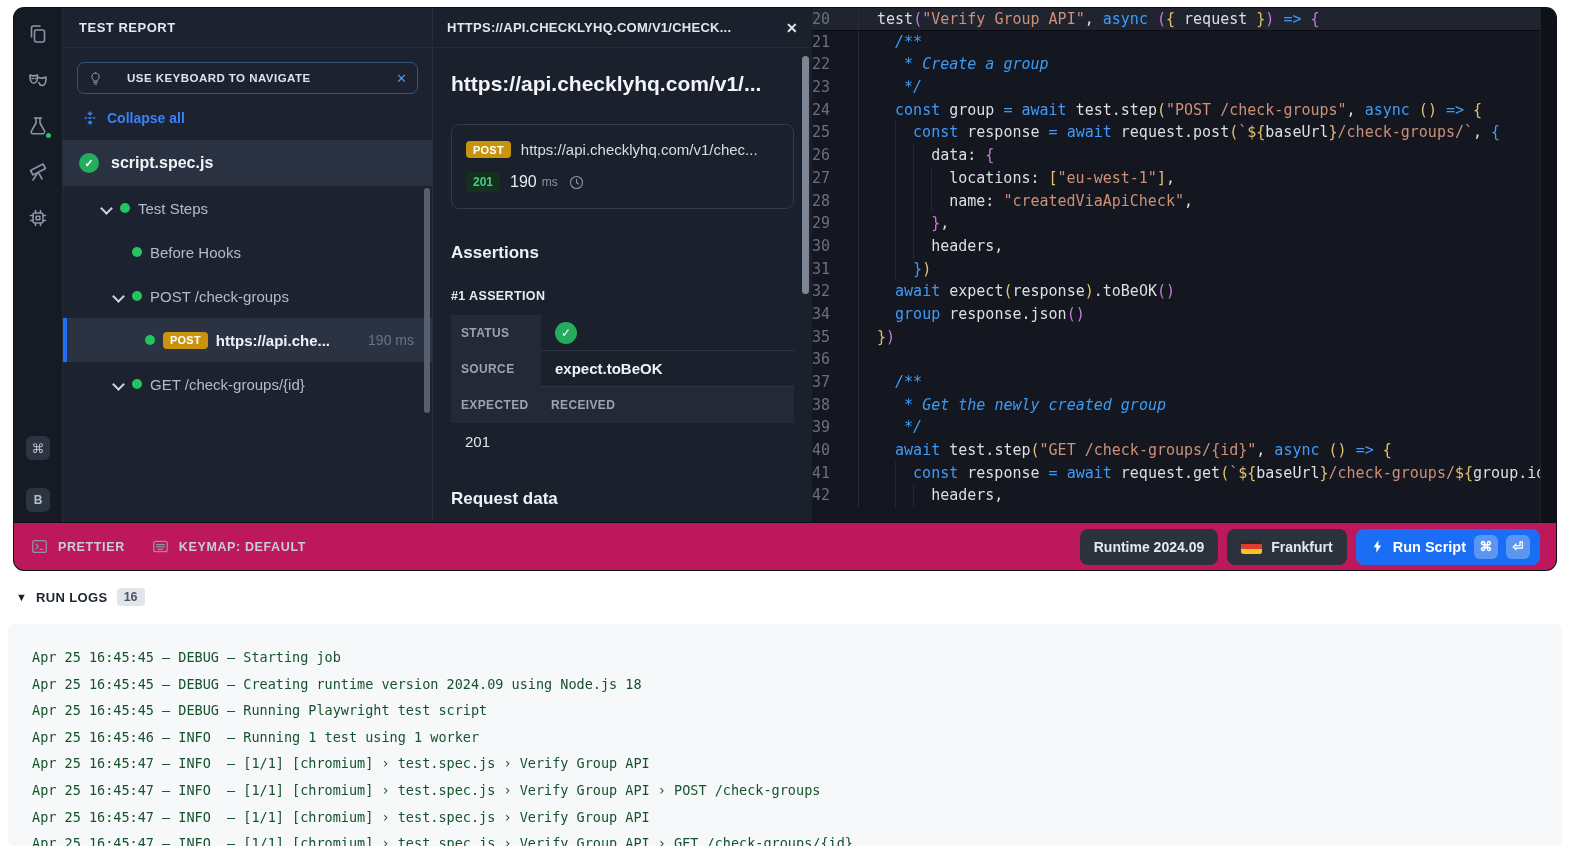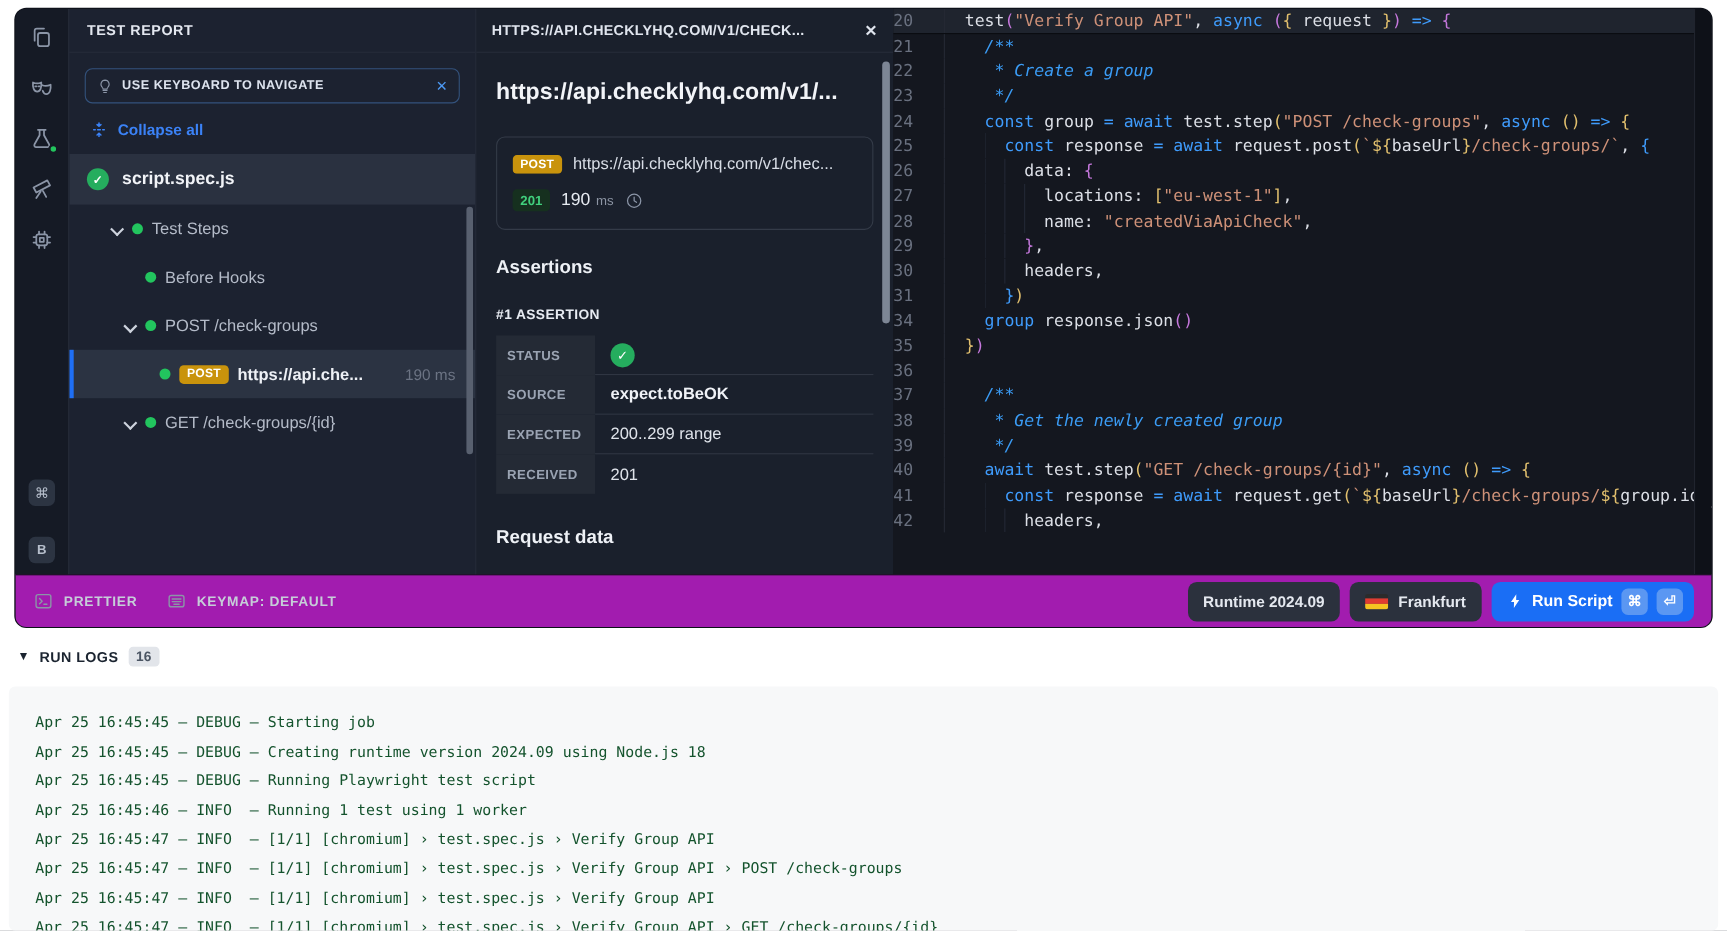--- a/index.html
+++ b/index.html
@@ -15,21 +15,21 @@
   .rail-ic { width:24px; height:24px; position:relative; cursor:pointer; }
   .rail-spacer { flex:1; }
   .key-badge { width:24px; height:24px; border-radius:6px; background:#2c3442; color:#b7bfcc; font-size:13px; display:flex; align-items:center; justify-content:center; margin-bottom:-14px; }
   .key-badge.b2 { margin-bottom:10px; margin-top:20px; font-size:12px; font-weight:700; }
   .green-dot-badge { position:absolute; right:-3px; bottom:-2px; width:9px; height:9px; border-radius:50%; background:#22c55e; border:2px solid #151a25; }
 
   
   .report { width:370px; background:#1c2230; border-left:1px solid #262c3a; display:flex; flex-direction:column; position:relative; }
   .report-header { height:40px; display:flex; align-items:center; padding:0 16px; color:#e3e7ef; font-size:13px; font-weight:700; letter-spacing:.04em; border-bottom:1px solid #262c3a; }
   .report-body { padding:14px 14px 0 14px; position:relative; flex:1; overflow:hidden; }
-  .searchbox { height:32px; border:1px solid #33527c; border-radius:7px; display:flex; align-items:center; padding:0 10px; gap:8px; color:#dde3ee; }
+  .searchbox { height:32px; border:1px solid #33527c; border-radius:7px; display:flex; align-items:center; padding:0 10px; gap:24px; color:#dde3ee; }
   .searchbox .ph { font-size:11.5px; font-weight:700; letter-spacing:.04em; flex:1; }
   .searchbox .x { color:#4d9af5; font-size:13px; cursor:pointer; }
   .collapse-row { display:flex; align-items:center; gap:10px; padding:16px 4px 12px 6px; color:#3b82f6; font-size:14px; font-weight:600; cursor:pointer; }
   .file-row { margin:2px -14px 0 -14px; height:46px; background:#2a3140; display:flex; align-items:center; gap:12px; padding:0 16px; color:#f1f3f7; font-size:16px; font-weight:700; cursor:pointer; }
   .check-circle { width:20px; height:20px; border-radius:50%; background:#25ad5e; color:#fff; font-size:11px; display:flex; align-items:center; justify-content:center; flex:none; }
   .tree { margin:0 -14px; }
   .tree-row { height:44px; display:flex; align-items:center; gap:8px; color:#b4bbc8; font-size:15px; position:relative; cursor:pointer; padding-right:18px; }
   .tree-row .time { margin-left:auto; color:#6b7383; font-size:14px; }
   .tree-row.sel { background:#2b3342; }
   .tree-row.sel::before { content:""; position:absolute; left:0; top:0; bottom:0; width:4px; background:#1f6ff5; }
@@ -48,21 +48,21 @@
   .tabbar { height:40px; display:flex; align-items:center; padding:0 14px; border-bottom:1px solid #262c3a; color:#e0e5ee; font-size:13px; font-weight:600; letter-spacing:.02em; }
   .tabbar .close { margin-left:auto; color:#e0e5ee; font-size:14px; cursor:pointer; }
   .detail-content { padding:24px 18px 0 18px; overflow:hidden; position:relative; flex:1; }
   .detail h1 { color:#f2f4f8; font-size:21px; font-weight:700; white-space:nowrap; }
   .req-card { margin-top:28px; border:1px solid #343b48; border-radius:8px; padding:16px 14px; }
   .req-line1 { display:flex; align-items:center; gap:10px; color:#d8dde6; font-size:15px; white-space:nowrap; overflow:hidden; }
   .req-line2 { display:flex; align-items:center; gap:10px; margin-top:14px; color:#e6eaf1; font-size:16px; }
   .status-badge { background:#16301f; color:#41d07d; font-size:12px; font-weight:700; border-radius:4px; padding:3px 7px; }
   .req-line2 .unit { color:#8d95a4; font-size:12px; margin-left:-5px; }
   .sec-h { color:#eef1f6; font-size:17px; font-weight:700; }
-  .assert-h { margin-top:24px; }
+  .assert-h { margin-top:34px; }
   .assert-sub { margin-top:26px; color:#e7ebf2; font-size:12.5px; font-weight:700; letter-spacing:.03em; }
   .assert-table { margin-top:12px; display:grid; grid-template-columns:90px 1fr; }
   .at-label { background:#242a35; color:#9aa3b2; font-size:12px; font-weight:700; letter-spacing:.03em; display:flex; align-items:center; padding:0 10px; height:36px; }
   .at-value { color:#dfe3ea; font-size:15px; display:flex; align-items:center; padding:0 14px; height:36px; border-bottom:1px solid #2f3542; }
   .at-value.bold { font-weight:700; color:#f0f2f7; }
   .at-value.nb { border-bottom:none; }
   .reqdata-h { margin-top:30px; }
 
   
   .editor { flex:1; background:#14171f; font-family:"DejaVu Sans Mono", monospace; font-size:15px; line-height:22.7px; overflow:hidden; position:relative; }
@@ -77,21 +77,21 @@
   .tk-k { color:#3f9bfb; }
   .tk-s { color:#ce9178; }
   .tk-c { color:#3b9cf5; font-style:italic; }
   .tk-y { color:#e2c06e; }
   .tk-m { color:#c678dd; }
   .tk-b { color:#3f9bfb; }
   .cursor { display:inline-block; width:10px; border-bottom:2px solid #ffffff; height:18px; vertical-align:bottom; }
   .ed-shadow { position:absolute; right:0; top:0; bottom:0; width:16px; background:#0e1118; border-left:1px solid #20242e; }
 
   
-  .statusbar { height:48px; background:#a21caf; border-top:1px solid #0c0e13; display:flex; align-items:center; padding:0 16px; gap:26px; }
+  .statusbar { height:48px; background:#be185d; border-top:1px solid #0c0e13; display:flex; align-items:center; padding:0 16px; gap:26px; }
   .sb-item { display:flex; align-items:center; gap:9px; color:#c6cdd8; font-size:12.5px; font-weight:700; letter-spacing:.05em; cursor:pointer; }
   .sb-right { margin-left:auto; display:flex; align-items:center; gap:9px; }
   .sb-btn { height:36px; background:#2b313d; border-radius:8px; display:flex; align-items:center; padding:0 14px; gap:9px; color:#e4e8ef; font-size:14px; font-weight:600; cursor:pointer; border:none; }
   .run-btn { height:36px; background:#1a6ef5; border-radius:8px; display:flex; align-items:center; gap:8px; padding:0 10px 0 14px; color:#fff; font-size:14.5px; font-weight:600; cursor:pointer; border:none; }
   .run-key { width:24px; height:24px; border-radius:6px; background:#5b97f2; color:#fff; font-size:13px; display:flex; align-items:center; justify-content:center; }
   .flag { width:21px; height:14px; border-radius:2.5px; overflow:hidden; display:flex; flex-direction:column; flex:none; }
   .flag div { flex:1; }
 
   
   .runlogs-header { position:absolute; left:16px; top:588px; display:flex; align-items:center; gap:9px; }
@@ -225,21 +225,20 @@
         <div class="sec-h assert-h">Assertions</div>
         <div class="assert-sub">#1 ASSERTION</div>
         <div class="assert-table">
             <div class="at-label">STATUS</div>
             <div class="at-value">
               <span class="check-circle" style="width:22px;height:22px;font-size:12px;">✓</span>
             </div>
             <div class="at-label">SOURCE</div>
             <div class="at-value bold">expect.toBeOK</div>
             <div class="at-label">EXPECTED</div>
-            <div class="at-value">200..299 range</div>
             <div class="at-label">RECEIVED</div>
             <div class="at-value nb">201</div>
           </div>
         <div class="sec-h reqdata-h">Request data</div>
       </div>
       <div class="scrollbar-v" style="right:3px; top:48px; width:7px; height:238px; background:#7d8695;"></div>
     </div>
 
     <div class="editor">
       <div id="code-lines">
@@ -248,20 +247,21 @@
           <div class="cl"><span class="lineno">22</span><span class="gut-border"></span><span class="codetxt"><span class="ig"> </span><span class="tk-c"> * Create a group</span></span></div>
           <div class="cl"><span class="lineno">23</span><span class="gut-border"></span><span class="codetxt"><span class="ig"> </span><span class="tk-c"> */</span></span></div>
           <div class="cl"><span class="lineno">24</span><span class="gut-border"></span><span class="codetxt"><span class="ig"> </span><span class="tk-k">const</span><span class="tk-w"> group </span><span class="tk-k">=</span><span class="tk-w"> </span><span class="tk-k">await</span><span class="tk-w"> test.step</span><span class="tk-y">(</span><span class="tk-s">"POST /check-groups"</span><span class="tk-w">, </span><span class="tk-k">async</span><span class="tk-w"> </span><span class="tk-y">()</span><span class="tk-k"> =&gt;</span><span class="tk-y"> {</span></span></div>
           <div class="cl"><span class="lineno">25</span><span class="gut-border"></span><span class="codetxt"><span class="ig"> </span><span class="ig g"> </span><span class="tk-k">const</span><span class="tk-w"> response </span><span class="tk-k">=</span><span class="tk-w"> </span><span class="tk-k">await</span><span class="tk-w"> request.post</span><span class="tk-y">(</span><span class="tk-s">`</span><span class="tk-y">${</span><span class="tk-w">baseUrl</span><span class="tk-y">}</span><span class="tk-s">/check-groups/`</span><span class="tk-w">, </span><span class="tk-b">{</span></span></div>
           <div class="cl"><span class="lineno">26</span><span class="gut-border"></span><span class="codetxt"><span class="ig"> </span><span class="ig g"> </span><span class="ig g"> </span><span class="tk-w">data: </span><span class="tk-m">{</span></span></div>
           <div class="cl"><span class="lineno">27</span><span class="gut-border"></span><span class="codetxt"><span class="ig"> </span><span class="ig g"> </span><span class="ig g"> </span><span class="ig g"> </span><span class="tk-w">locations: </span><span class="tk-y">[</span><span class="tk-s">"eu-west-1"</span><span class="tk-y">]</span><span class="tk-w">,</span></span></div>
           <div class="cl"><span class="lineno">28</span><span class="gut-border"></span><span class="codetxt"><span class="ig"> </span><span class="ig g"> </span><span class="ig g"> </span><span class="ig g"> </span><span class="tk-w">name: </span><span class="tk-s">"createdViaApiCheck"</span><span class="tk-w">,</span></span></div>
           <div class="cl"><span class="lineno">29</span><span class="gut-border"></span><span class="codetxt"><span class="ig"> </span><span class="ig g"> </span><span class="ig g"> </span><span class="tk-m">}</span><span class="tk-w">,</span></span></div>
           <div class="cl"><span class="lineno">30</span><span class="gut-border"></span><span class="codetxt"><span class="ig"> </span><span class="ig g"> </span><span class="ig g"> </span><span class="tk-w">headers,</span></span></div>
           <div class="cl"><span class="lineno">31</span><span class="gut-border"></span><span class="codetxt"><span class="ig"> </span><span class="ig g"> </span><span class="tk-b">}</span><span class="tk-y">)</span></span></div>
+          <div class="cl"><span class="lineno">32</span><span class="gut-border"></span><span class="codetxt"><span class="ig"> </span><span class="tk-k">await</span><span class="tk-w"> expect</span><span class="tk-y">(</span><span class="tk-w">response</span><span class="tk-y">)</span><span class="tk-w">.toBeOK</span><span class="tk-m">()</span></span></div>
           <div class="cl"><span class="lineno">34</span><span class="gut-border"></span><span class="codetxt"><span class="ig"> </span><span class="tk-k">group</span><span class="tk-w"> response.json</span><span class="tk-m">()</span></span></div>
           <div class="cl"><span class="lineno">35</span><span class="gut-border"></span><span class="codetxt"><span class="tk-y">}</span><span class="tk-m">)</span></span></div>
           <div class="cl"><span class="lineno">36</span><span class="gut-border"></span><span class="codetxt"></span></div>
           <div class="cl"><span class="lineno">37</span><span class="gut-border"></span><span class="codetxt"><span class="ig"> </span><span class="tk-c">/**</span></span></div>
           <div class="cl"><span class="lineno">38</span><span class="gut-border"></span><span class="codetxt"><span class="ig"> </span><span class="tk-c"> * Get the newly created group</span></span></div>
           <div class="cl"><span class="lineno">39</span><span class="gut-border"></span><span class="codetxt"><span class="ig"> </span><span class="tk-c"> */</span></span></div>
           <div class="cl"><span class="lineno">40</span><span class="gut-border"></span><span class="codetxt"><span class="ig"> </span><span class="tk-k">await</span><span class="tk-w"> test.step</span><span class="tk-y">(</span><span class="tk-s">"GET /check-groups/{id}"</span><span class="tk-w">, </span><span class="tk-k">async</span><span class="tk-w"> </span><span class="tk-y">()</span><span class="tk-k"> =&gt;</span><span class="tk-y"> {</span></span></div>
           <div class="cl"><span class="lineno">41</span><span class="gut-border"></span><span class="codetxt"><span class="ig"> </span><span class="ig g"> </span><span class="tk-k">const</span><span class="tk-w"> response </span><span class="tk-k">=</span><span class="tk-w"> </span><span class="tk-k">await</span><span class="tk-w"> request.get</span><span class="tk-y">(</span><span class="tk-s">`</span><span class="tk-y">${</span><span class="tk-w">baseUrl</span><span class="tk-y">}</span><span class="tk-s">/check-groups/</span><span class="tk-y">${</span><span class="tk-w">group.id</span><span class="tk-y">}</span><span class="cursor"></span></span></div>
           <div class="cl"><span class="lineno">42</span><span class="gut-border"></span><span class="codetxt"><span class="ig"> </span><span class="ig g"> </span><span class="ig g"> </span><span class="tk-w">headers,</span></span></div>
         </div>

